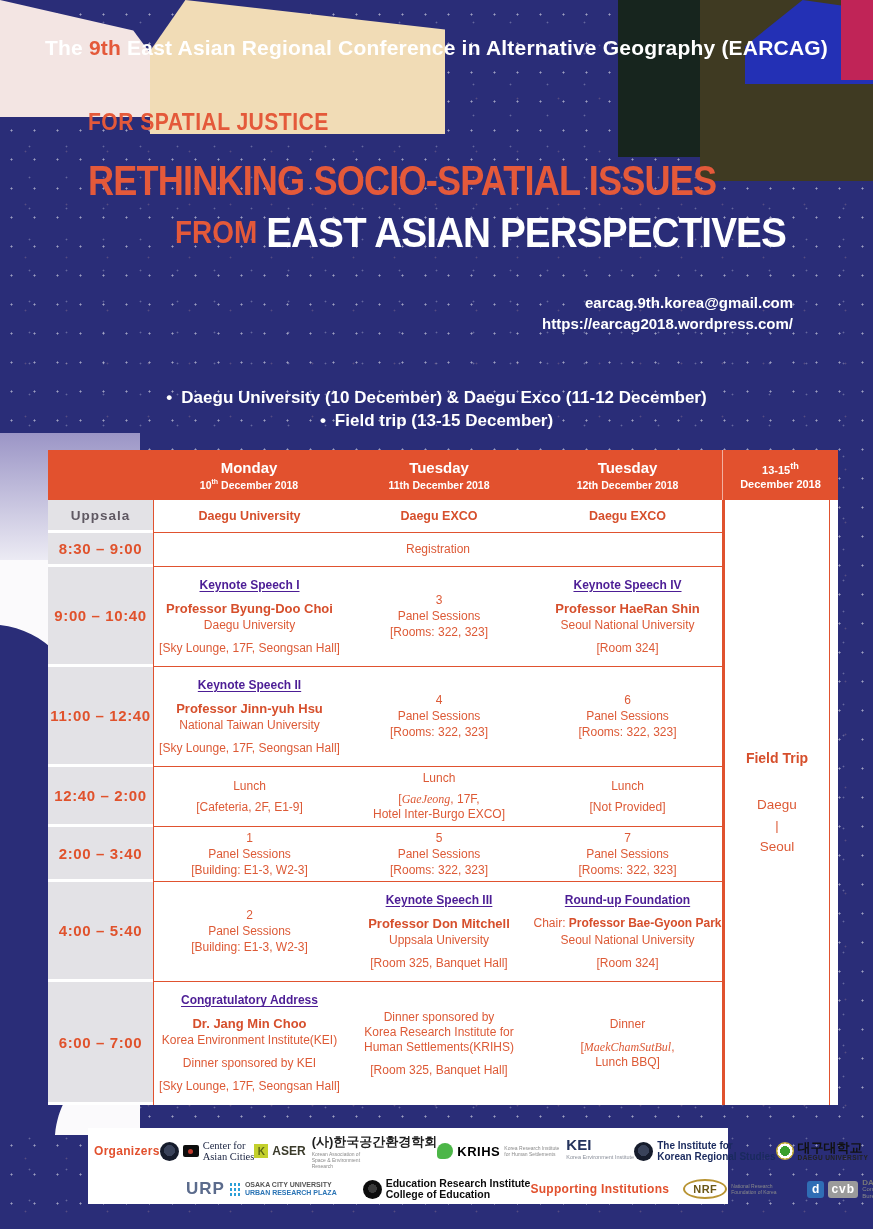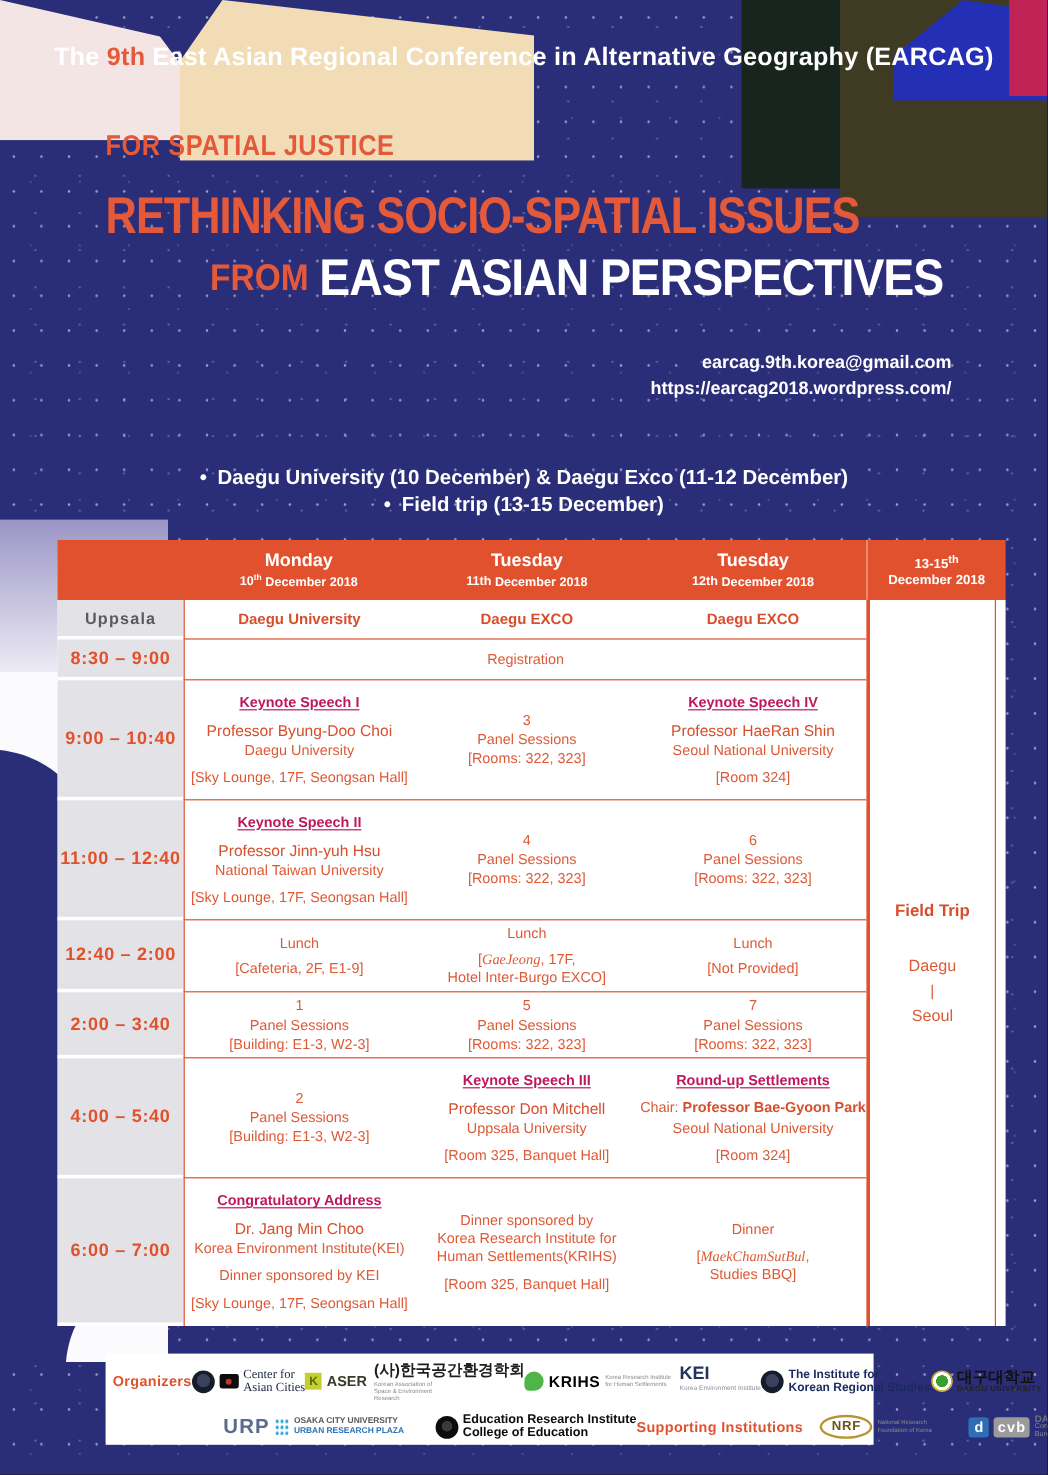--- a/index.html
+++ b/index.html
@@ -74,22 +74,22 @@
   .row{display:flex;}
   .tcell{box-sizing:border-box;width:105px;background:#e3e2e6;border-bottom:3px solid #fff;
     display:flex;align-items:center;justify-content:center;
     color:#e0522c;font-weight:bold;font-size:15px;letter-spacing:.6px;}
   .tcell.loc{color:#5f5862;font-size:13.5px;letter-spacing:1px;}
   .cells{box-sizing:border-box;flex:1;border-left:1px solid #e0522f;border-bottom:1px solid #e0522f;display:flex;}
   .row.last .cells{border-bottom:none;}
   .c{box-sizing:border-box;display:flex;flex-direction:column;align-items:center;justify-content:center;
     text-align:center;color:#dd5a36;font-size:12px;line-height:15px;}
   .c1{width:191px;}.c2{width:188px;}.c3{width:189px;}
-  .c .u{font-weight:bold;color:#be185d;text-decoration:underline;text-underline-offset:2px;margin-bottom:8px;}
-  .c .sp{font-weight:normal;font-size:13px;color:#d64f2c;}
+  .c .u{font-weight:bold;color:#4c1d95;text-decoration:underline;text-underline-offset:2px;margin-bottom:8px;}
+  .c .sp{font-weight:bold;font-size:13px;color:#d64f2c;}
   .c .af{margin-top:2px;}
   .c .note{margin-top:8px;}
   .c .vn{margin-top:8px;}
   .c .vn-tight{margin-top:1px;}
   .c .vn-mid{margin-top:6px;}
   .c .num{margin-bottom:1px;}
   .c .ml{white-space:pre-line;}
   .c .it{font-family:"Liberation Serif",serif;font-style:italic;}
   .c .chair b{color:#d64f2c;}
   .c.locv{font-weight:bold;font-size:12.5px;color:#d64f2c;}
@@ -331,21 +331,21 @@
               <div>Panel Sessions</div>
               <div class="vn-tight">[Building: E1-3, W2-3]</div>
             </div>
             <div class="c c2">
               <div class="u">Keynote Speech III</div>
               <div class="sp">Professor Don Mitchell</div>
               <div class="af">Uppsala University</div>
               <div class="vn">[Room 325, Banquet Hall]</div>
             </div>
             <div class="c c3">
-              <div class="u">Round-up Settlements</div>
+              <div class="u">Round-up Foundation</div>
               <div class="chair"><span>Chair: </span><b>Professor Bae-Gyoon Park</b></div>
               <div class="af">Seoul National University</div>
               <div class="vn">[Room 324]</div>
             </div>
           </div>
         </div>
 
         <div class="row last" style="height:123px;">
           <div class="tcell">6:00 – 7:00</div>
           <div class="cells">
@@ -358,21 +358,21 @@
             </div>
             <div class="c c2">
               <div class="ml">Dinner sponsored by
 Korea Research Institute for
 Human Settlements(KRIHS)</div>
               <div class="vn">[Room 325, Banquet Hall]</div>
             </div>
             <div class="c c3">
               <div>Dinner</div>
               <div class="vn"><span>[</span><span class="it">MaekChamSutBul</span><span>,</span></div>
-              <div>Studies BBQ]</div>
+              <div>Lunch BBQ]</div>
             </div>
           </div>
         </div>
 
       </div>
 
       <div class="field-col" style="height:605px;">
         <div class="ft-title">Field Trip</div>
         <div class="ft-from">Daegu</div>
         <div class="ft-sep">|</div>

